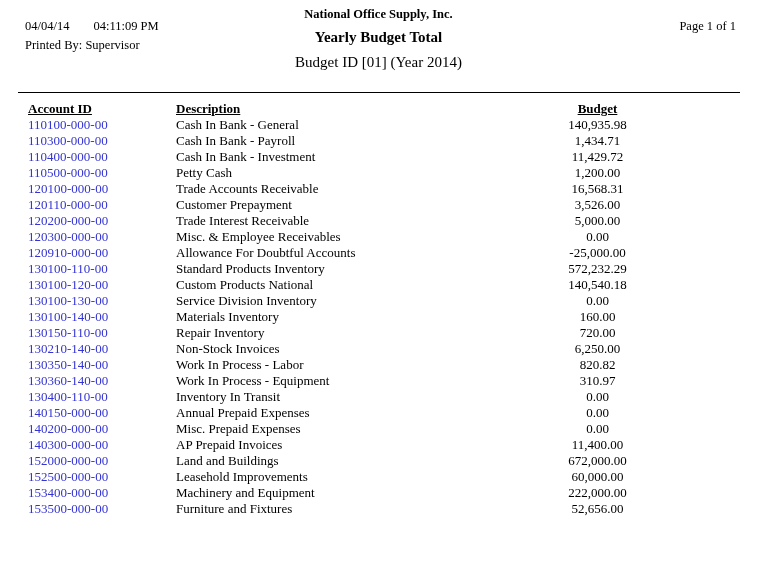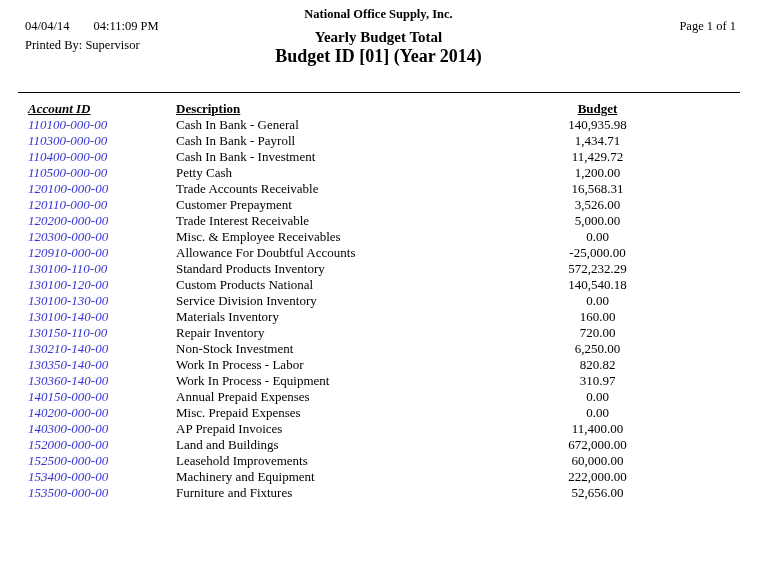--- a/index.html
+++ b/index.html
@@ -11,21 +11,21 @@
   }
   .page { position:relative; width:757px; height:568px; background:#ffffff; }
 
   
   .header { position:relative; height:92px; }
   .header-left { position:absolute; left:25px; top:17px; font-size:12.5px; line-height:19px; white-space:nowrap; }
   .header-left .time { margin-left:24px; }
   .header-center { position:absolute; left:0; right:0; top:0; text-align:center; }
   .company  { margin-top:7px; font-size:12.5px; font-weight:bold; }
   .title    { margin-top:7px;  font-size:15px; font-weight:bold; }
-  .subtitle {  font-size:18px; font-weight:bold; }
+  .subtitle { margin-top:8px;  font-size:15px; font-weight:normal; }
   .header-right { position:absolute; right:21px; top:19px; font-size:12.5px; white-space:nowrap; }
 
   .rule { margin:0 17px 0 18px; border-top:1px solid #000000; }
 
   
   table.budget-table {
     width:722px;
     margin:7px 17px 0 18px;
     border-collapse:collapse;
     table-layout:fixed;
@@ -34,21 +34,21 @@
   th {
     font-weight:bold;
     text-decoration:underline;
     text-align:left;
     height:17px;
     padding:0;
     vertical-align:bottom;
     white-space:nowrap;
   }
   td { height:15.85px; padding:0; vertical-align:middle; white-space:nowrap; }
-  .col-account { width:158px; padding-left:10px;font-style:italic; }
+  .col-account { width:158px; padding-left:10px; }
   .col-desc    { width:auto; }
   .col-budget  { width:285px; text-align:center; }
   .account-link {
     color:var(--link-blue,#3434d3);
     cursor:pointer;
   }
 </style>
 </head>
 <body>
 
@@ -147,34 +147,39 @@
           <td class="col-desc">Materials Inventory</td>
           <td class="col-budget">160.00</td>
         </tr>
         <tr>
           <td class="col-account"><span class="account-link">130150-110-00</span></td>
           <td class="col-desc">Repair Inventory</td>
           <td class="col-budget">720.00</td>
         </tr>
         <tr>
           <td class="col-account"><span class="account-link">130210-140-00</span></td>
-          <td class="col-desc">Non-Stock Investment</td>
+          <td class="col-desc">Non-Stock Invoices</td>
           <td class="col-budget">6,250.00</td>
         </tr>
         <tr>
           <td class="col-account"><span class="account-link">130350-140-00</span></td>
           <td class="col-desc">Work In Process - Labor</td>
           <td class="col-budget">820.82</td>
         </tr>
         <tr>
           <td class="col-account"><span class="account-link">130360-140-00</span></td>
           <td class="col-desc">Work In Process - Equipment</td>
           <td class="col-budget">310.97</td>
         </tr>
         <tr>
+          <td class="col-account"><span class="account-link">130400-110-00</span></td>
+          <td class="col-desc">Inventory In Transit</td>
+          <td class="col-budget">0.00</td>
+        </tr>
+        <tr>
           <td class="col-account"><span class="account-link">140150-000-00</span></td>
           <td class="col-desc">Annual Prepaid Expenses</td>
           <td class="col-budget">0.00</td>
         </tr>
         <tr>
           <td class="col-account"><span class="account-link">140200-000-00</span></td>
           <td class="col-desc">Misc. Prepaid Expenses</td>
           <td class="col-budget">0.00</td>
         </tr>
         <tr>

